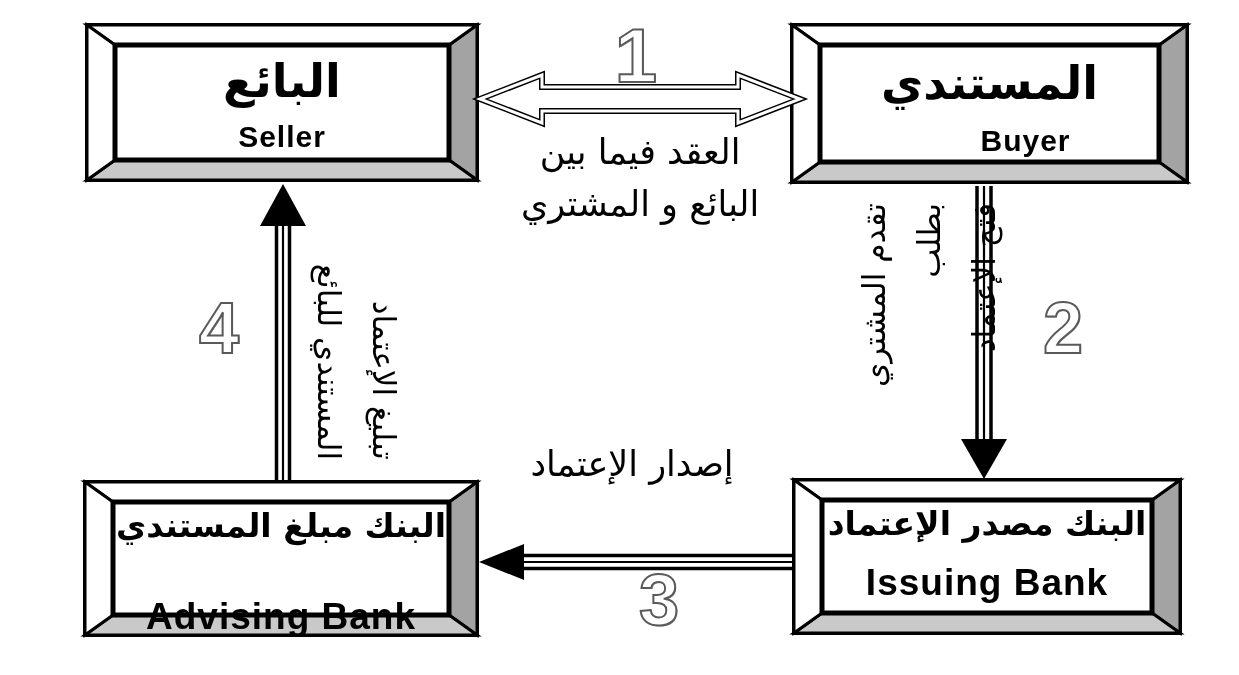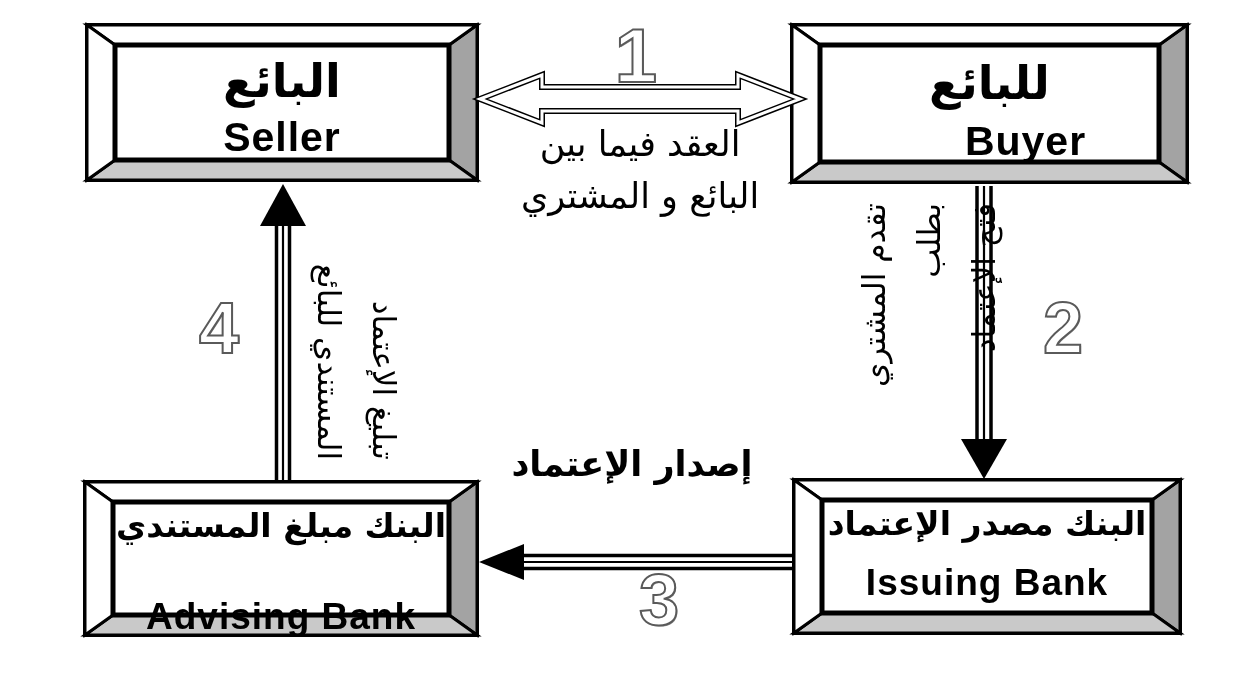--- a/index.html
+++ b/index.html
@@ -23,21 +23,21 @@
     text-align:center;
   }
   .node-en{
     font-family:"Liberation Sans",sans-serif;
     font-weight:800;
     text-align:center;
     color:#000;
     letter-spacing:1px;
   }
   .seller-ar,.buyer-ar{font-size:46px;line-height:74px;}
-  .seller-en,.buyer-en{font-size:41px;line-height:46px;}
+  .seller-en,.buyer-en{font-size:30px;line-height:46px;}
   .bank-ar{font-size:33px;line-height:52px;}
   .bank-en{font-size:37px;line-height:50px;}
   .step-num{
     font-family:"Liberation Sans",sans-serif;
     font-weight:700;
     color:#ffffff;
     -webkit-text-stroke:2px #5a5a5a;
     text-shadow:1px 1px 0 #9a9a9a;
     text-align:center;
   }
@@ -124,45 +124,45 @@
       <line x1="264.5" y1="224" x2="264.5" y2="482" stroke="#000" stroke-width="3.5"></line>
       <line x1="271" y1="224" x2="271" y2="482" stroke="#000" stroke-width="2.2"></line>
       <line x1="277.5" y1="224" x2="277.5" y2="482" stroke="#000" stroke-width="3.5"></line>
       <polygon points="248,226 294,226 271,184" fill="#000"></polygon>
     </g>
   </svg>
 
   <div class="abs ar node-ar seller-ar" style="left:103px;top:44px;width:334px;">البائع</div>
   <div class="abs node-en seller-en" style="left:103px;top:114px;width:334px;">Seller</div>
 
-  <div class="abs ar node-ar buyer-ar" style="left:808px;top:46px;width:339px;">للبائع</div>
+  <div class="abs ar node-ar buyer-ar" style="left:808px;top:46px;width:339px;">المستندي</div>
   <div class="abs node-en buyer-en" style="left:844px;top:118px;width:339px;">Buyer</div>
 
   <div class="abs ar node-ar bank-ar" style="left:101px;top:500px;width:336px;">البنك مبلغ المستندي</div>
   <div class="abs node-en bank-en" style="left:101px;top:592px;width:336px;">Advising Bank</div>
 
   <div class="abs ar node-ar bank-ar" style="left:810px;top:498px;width:330px;">البنك مصدر الإعتماد</div>
   <div class="abs node-en bank-en" style="left:810px;top:558px;width:330px;">Issuing Bank</div>
 
   <div class="abs step-num" style="left:579px;top:12px;width:90px;font-size:76px;line-height:88px;">1</div>
   <div class="abs step-num" style="left:1006px;top:286px;width:90px;font-size:72px;line-height:84px;">2</div>
   <div class="abs step-num" style="left:602px;top:558px;width:90px;font-size:72px;line-height:84px;">3</div>
   <div class="abs step-num" style="left:162px;top:286px;width:90px;font-size:72px;line-height:84px;">4</div>
 
-  <div class="abs ar lbl" style="left:448px;top:118px;width:360px;">
+  <div class="abs ar lbl" style="left:448px;top:126px;width:360px;">
     <span>العقد فيما بين</span>
     <span>البائع و المشتري</span>
   </div>
 
   <div class="abs ar vlbl rot-ccw" style="left:765px;top:273px;width:250px;height:110px;">
     <span>تقدم المشتري بطلب</span>
     <span>فتح الإعتماد</span>
   </div>
 
-  <div class="abs ar lbl" style="left:450px;top:438px;width:340px;font-weight:bold;">
+  <div class="abs ar lbl" style="left:450px;top:438px;width:340px;">
     <span>إصدار الإعتماد</span>
   </div>
 
   <div class="abs ar vlbl rot-cw" style="left:219px;top:280px;width:250px;height:110px;">
     <span>تبليغ الإعتماد</span>
     <span>المستندي للبائع</span>
   </div>
 
 </div>
 

